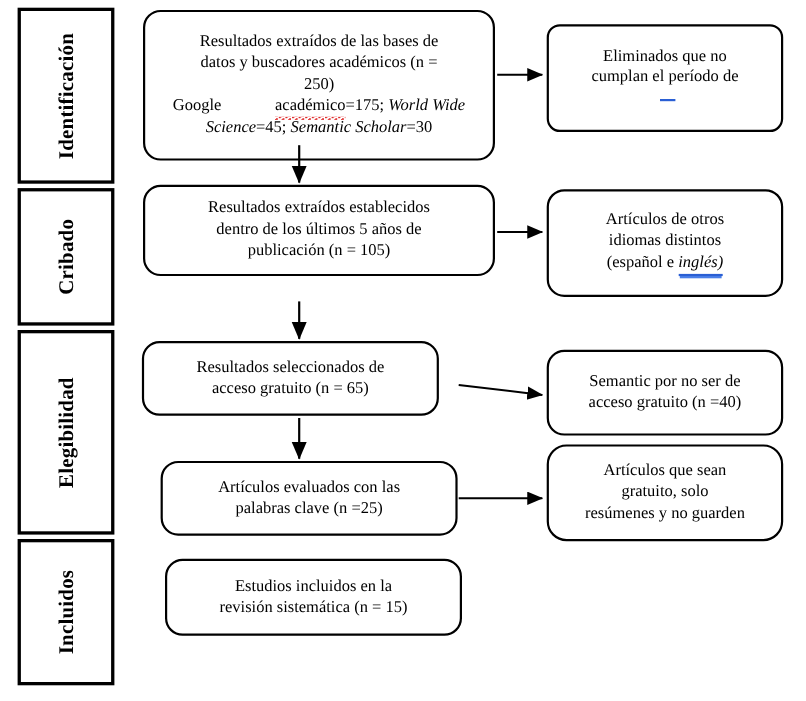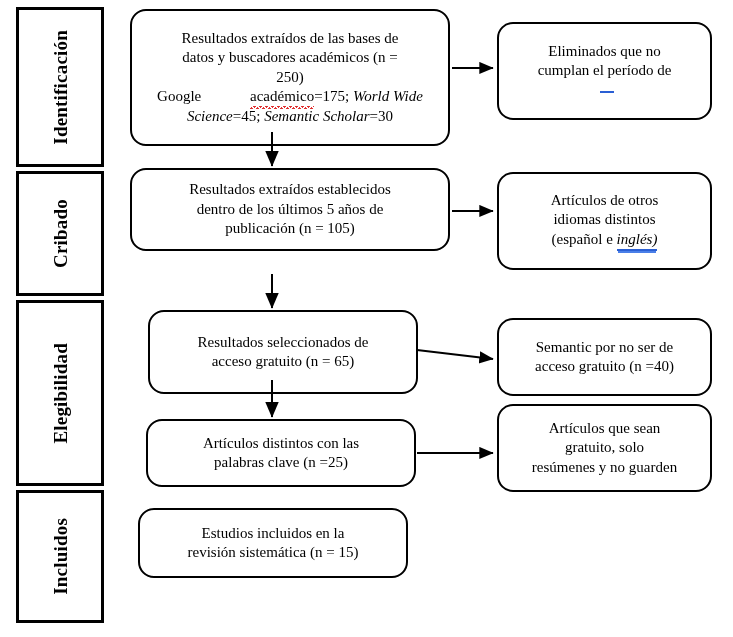--- a/index.html
+++ b/index.html
@@ -127,42 +127,42 @@
   </div>
 
   <div class="flow-box" style="left:130px; top:168px; width:320px; height:83px;">
     <span class="txt">
       <span>Resultados extraídos establecidos</span><br>
       <span>dentro de los últimos 5 años de</span><br>
       <span>publicación (n = 105)</span>
     </span>
   </div>
 
-  <div class="flow-box" style="left:148px; top:310px; width:270px; height:84px;">
+  <div class="flow-box" style="left:129px; top:310px; width:270px; height:68px;">
     <span class="txt">
       <span>Resultados seleccionados de</span><br>
       <span>acceso gratuito (n = 65)</span>
     </span>
   </div>
 
   <div class="flow-box" style="left:146px; top:419px; width:270px; height:68px;">
     <span class="txt">
-      <span>Artículos distintos con las</span><br>
+      <span>Artículos evaluados con las</span><br>
       <span>palabras clave (n =25)</span>
     </span>
   </div>
 
-  <div class="flow-box" style="left:138px; top:508px; width:270px; height:70px;">
+  <div class="flow-box" style="left:150px; top:508px; width:270px; height:70px;">
     <span class="txt">
       <span>Estudios incluidos en la</span><br>
       <span>revisión sistemática (n = 15)</span>
     </span>
   </div>
 
-  <div class="flow-box" style="left:497px; top:22px; width:215px; height:98px;">
+  <div class="flow-box" style="left:497px; top:22px; width:215px; height:98px;border-radius:12px;">
     <span class="txt">
       <span>Eliminados que no</span><br>
       <span>cumplan el período de</span><br>
       <span class="gram-mark"></span>
     </span>
   </div>
 
   <div class="flow-box" style="left:497px; top:172px; width:215px; height:98px; text-align:left;">
     <span class="txt" style="text-align:center;">
       <span>Artículos de otros</span><br>
@@ -171,21 +171,21 @@
     </span>
   </div>
 
   <div class="flow-box" style="left:497px; top:318px; width:215px; height:78px;">
     <span class="txt">
       <span>Semantic por no ser de</span><br>
       <span>acceso gratuito (n =40)</span>
     </span>
   </div>
 
-  <div class="flow-box" style="left:497px; top:404px; width:215px; height:88px;">
+  <div class="flow-box" style="left:497px; top:404px; width:215px; height:88px;border-radius:18px;">
     <span class="txt">
       <span>Artículos que sean</span><br>
       <span>gratuito, solo</span><br>
       <span>resúmenes y no guarden</span>
     </span>
   </div>
 
   <div class="conn" style="left:0; top:0; width:733px; height:637px;">
     <svg width="733" height="637" viewBox="0 0 733 637">
       <defs>

